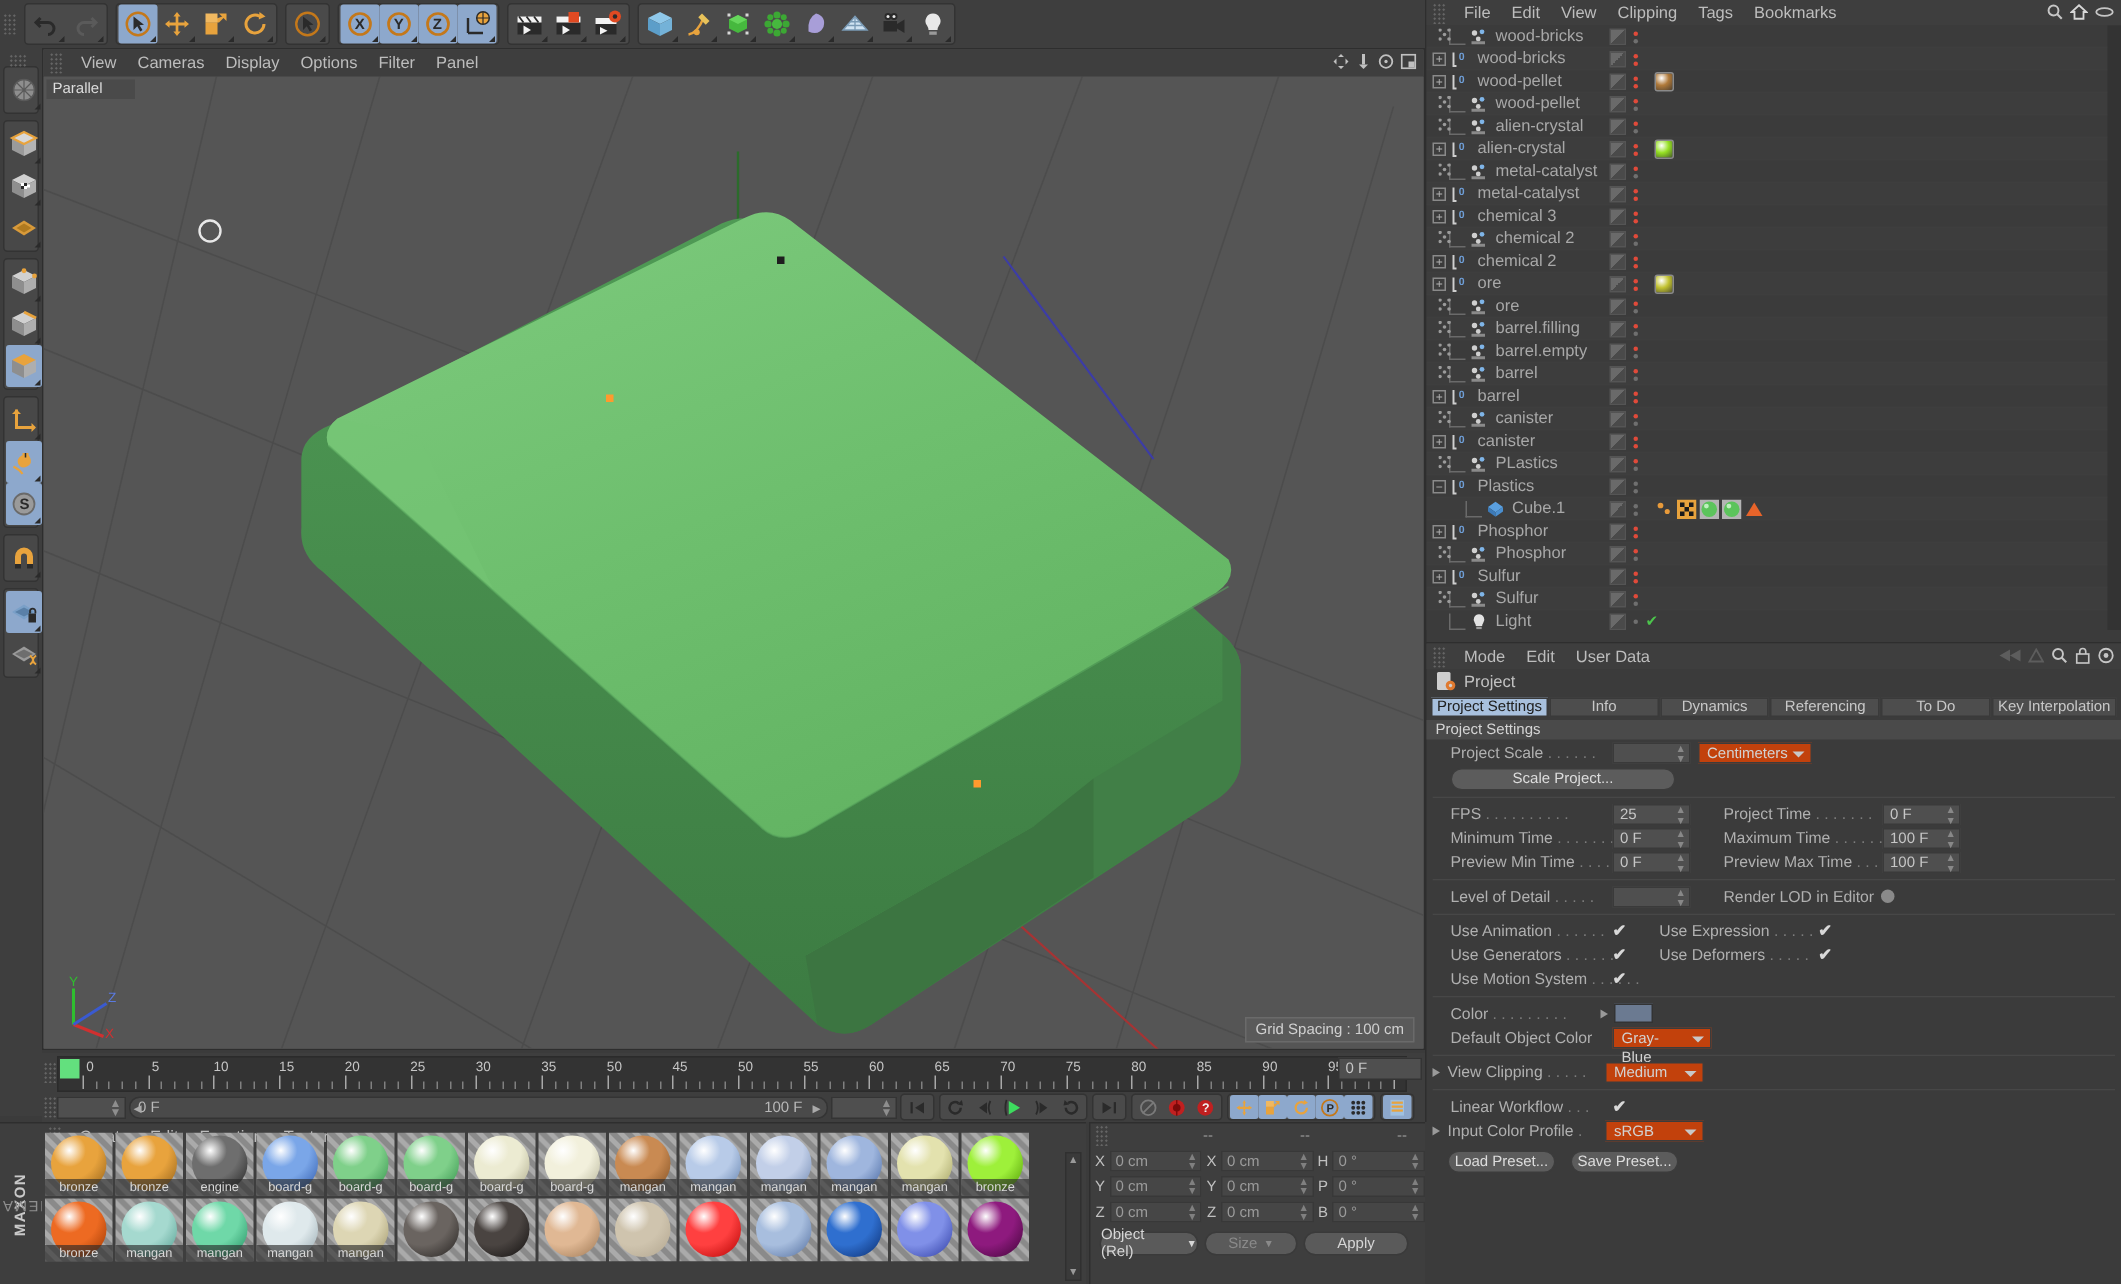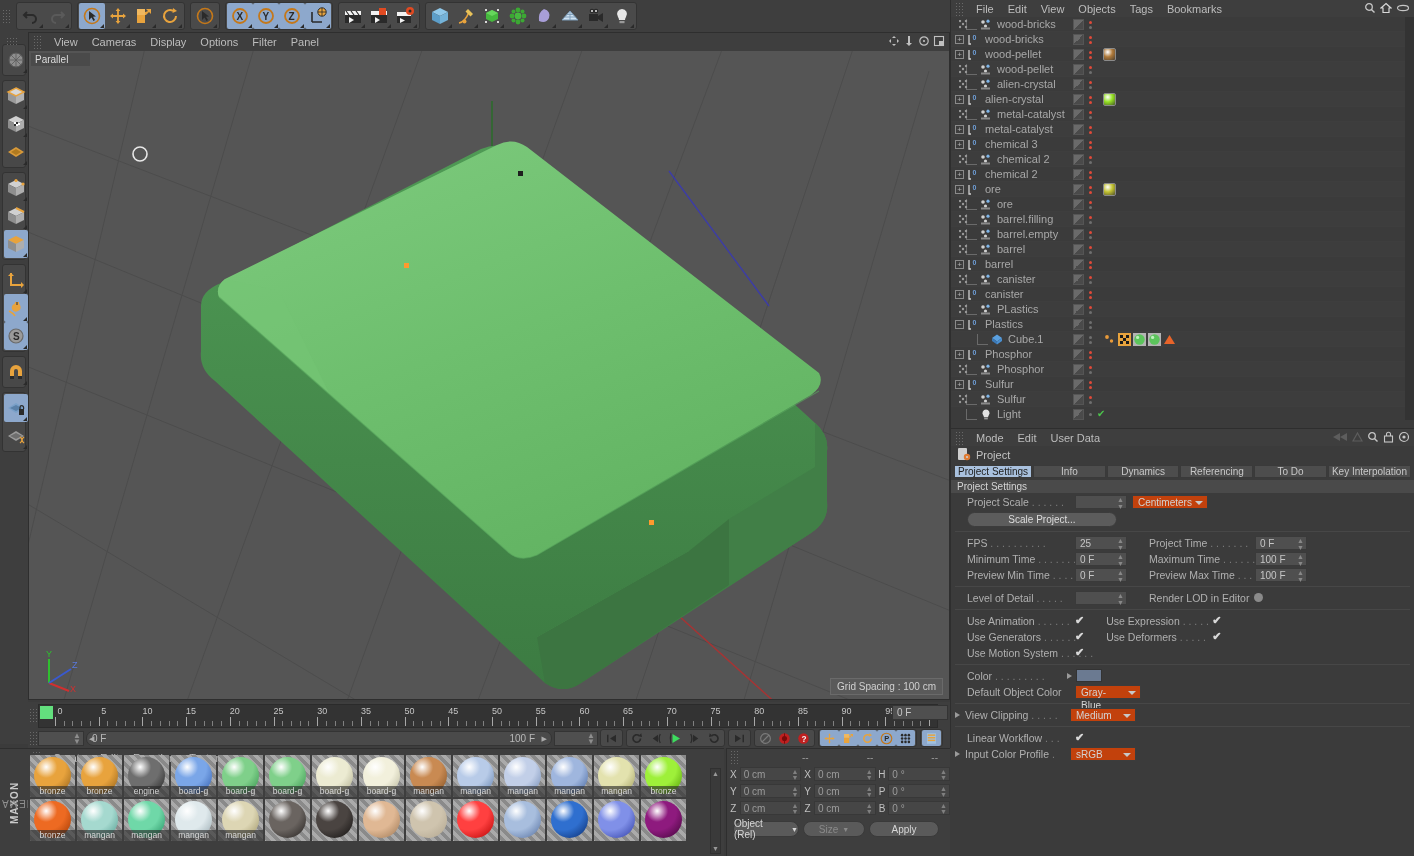--- a/index.html
+++ b/index.html
@@ -1052,21 +1052,21 @@
       </div>
     </div>
   </div>
 
   <div id="objmgr">
     <div id="om-menu">
       <span class="grip"></span>
       <span class="mi">File</span>
       <span class="mi">Edit</span>
       <span class="mi">View</span>
-      <span class="mi">Objects</span>
+      <span class="mi">Clipping</span>
       <span class="mi">Tags</span>
       <span class="mi">Bookmarks</span>
       <div id="om-right">
         <span>
           <svg width="12" height="12" viewBox="0 0 12 12">
               <circle cx="5" cy="5" r="3.3" fill="none" stroke="#c6c6c6" stroke-width="1.3"></circle>
               <line x1="7.4" y1="7.4" x2="10.5" y2="10.5" stroke="#c6c6c6" stroke-width="1.4"></line>
             </svg></span>
         <span>
           <svg width="12" height="12" viewBox="0 0 12 12">
@@ -1838,15 +1838,19 @@
         <span>Linear Workflow</span><span style="color:#7d7d7d;"> . . .</span></span>
       <span class="chk">✔</span>
     </div>
     <div class="prow" style="padding-left:4px;">
       <span class="tri" style="margin-right:5px;"></span>
       <span class="plabel" style="width:105px;">
         <span>Input Color Profile</span><span style="color:#7d7d7d;"> .</span></span>
       <span class="pdrop" style="width:66px;">sRGB</span>
     </div>
 
+    <div style="display:flex;gap:10px;padding-left:14px;margin-top:6px;">
+      <div class="pbtn" style="width:72px;">Load Preset...</div>
+      <div class="pbtn" style="width:72px;">Save Preset...</div>
+    </div>
   </div>
 
 </div>
 
 </body></html>

